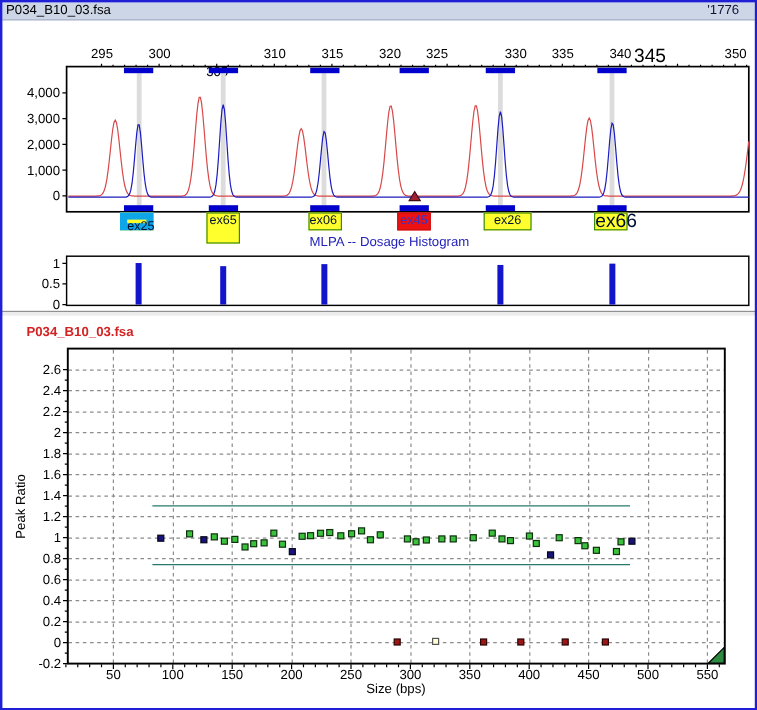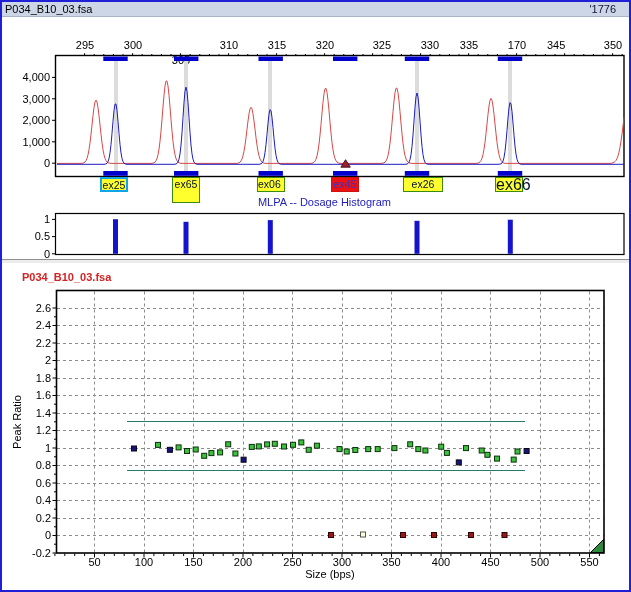--- a/index.html
+++ b/index.html
@@ -12,25 +12,25 @@
     <span style="position:absolute;left:3px;top:1px;font-size:11px;color:#000">P034_B10_03.fsa</span>
     <span style="position:absolute;right:13px;top:1px;font-size:11px;color:#12123a">'1776</span>
   </div>
 
   <span style="position:absolute;left:67px;top:39px;width:36px;text-align:center;font-size:11px">295</span>
 <span style="position:absolute;left:115px;top:39px;width:36px;text-align:center;font-size:11px">300</span>
 <span style="position:absolute;left:163px;top:54px;width:36px;text-align:center;font-size:11px">305</span>
 <span style="position:absolute;left:211px;top:39px;width:36px;text-align:center;font-size:11px">310</span>
 <span style="position:absolute;left:259px;top:39px;width:36px;text-align:center;font-size:11px">315</span>
 <span style="position:absolute;left:307px;top:39px;width:36px;text-align:center;font-size:11px">320</span>
-<span style="position:absolute;left:355px;top:39px;width:36px;text-align:right;font-size:11px">325</span>
+<span style="position:absolute;left:355px;top:39px;width:36px;text-align:left;font-size:11px">325</span>
 <span style="position:absolute;left:403px;top:39px;width:36px;text-align:right;font-size:11px">330</span>
 <span style="position:absolute;left:451px;top:39px;width:36px;text-align:center;font-size:11px">335</span>
-<span style="position:absolute;left:499px;top:39px;width:36px;text-align:center;font-size:11px">170</span>
-<span style="position:absolute;left:547px;top:39px;width:36px;text-align:left;font-size:11px">345</span>
+<span style="position:absolute;left:499px;top:39px;width:36px;text-align:center;font-size:11px">340</span>
+<span style="position:absolute;left:519px;top:39px;width:36px;text-align:right;font-size:16px">345</span>
 <span style="position:absolute;left:595px;top:39px;width:36px;text-align:center;font-size:11px">350</span>
   <svg style="position:absolute;left:0;top:50px" width="631" height="146">
 <rect x="114" y="11" width="4" height="110" fill="#dcdcdc"></rect>
 <rect x="184" y="11" width="4" height="110" fill="#dcdcdc"></rect>
 <rect x="268" y="11" width="4" height="110" fill="#dcdcdc"></rect>
 <rect x="415" y="11" width="4" height="110" fill="#dcdcdc"></rect>
 <rect x="508" y="11" width="4" height="110" fill="#dcdcdc"></rect>
 <rect x="55.5" y="5.5" width="568.5" height="121" fill="none" stroke="#000" stroke-width="1.4"></rect>
 <line x1="84.6" y1="3.2" x2="84.6" y2="5" stroke="#000" stroke-width="1"></line>
 <line x1="94.2" y1="4.0" x2="94.2" y2="5" stroke="#000" stroke-width="1"></line>
@@ -108,21 +108,21 @@
 <text x="50" y="117.0" font-size="11" text-anchor="end" fill="#000">0</text>
 <line x1="52" y1="91.8" x2="55.5" y2="91.8" stroke="#000" stroke-width="1"></line>
 <text x="50" y="95.5" font-size="11" text-anchor="end" fill="#000">1,000</text>
 <line x1="52" y1="70.3" x2="55.5" y2="70.3" stroke="#000" stroke-width="1"></line>
 <text x="50" y="74.1" font-size="11" text-anchor="end" fill="#000">2,000</text>
 <line x1="52" y1="48.8" x2="55.5" y2="48.8" stroke="#000" stroke-width="1"></line>
 <text x="50" y="52.6" font-size="11" text-anchor="end" fill="#000">3,000</text>
 <line x1="52" y1="27.4" x2="55.5" y2="27.4" stroke="#000" stroke-width="1"></line>
 <text x="50" y="31.2" font-size="11" text-anchor="end" fill="#000">4,000</text>
 </svg>
-  <div style="position:absolute;left:100px;top:177px;width:28px;height:15px;background:#ffff2e;border:2px solid #0ea5e9;color:#001030;font-size:10.5px;text-align:center;line-height:13px">ex25</div>
+  <div style="position:absolute;left:100px;top:177px;width:28px;height:15px;background:#ffff2e;border:6px solid #0ea5e9;color:#001030;font-size:10.5px;text-align:center;line-height:13px">ex25</div>
 <div style="position:absolute;left:172px;top:177px;width:28px;height:26px;background:#ffff2e;border:1px solid #3c8a10;color:#001030;font-size:10.5px;text-align:center;line-height:13px">ex65</div>
 <div style="position:absolute;left:257px;top:177px;width:28px;height:15px;background:#ffff2e;border:1px solid #3c8a10;color:#001030;font-size:10.5px;line-height:13px">ex06</div>
 <div style="position:absolute;left:331px;top:177px;width:28px;height:15px;background:#ee1111;border:1px solid #cc1111;color:#3333cc;font-size:10.5px;text-align:center;line-height:13px">ex45</div>
 <div style="position:absolute;left:403px;top:177px;width:40px;height:15px;background:#ffff2e;border:1px solid #3c8a10;color:#001030;font-size:10.5px;text-align:center;line-height:13px">ex26</div>
 <div style="position:absolute;left:495px;top:177px;width:28px;height:15px;background:#ffff2e;border:1px solid #3c8a10;color:#001030;font-size:16px;text-align:center;line-height:13px">ex66</div>
   <div style="position:absolute;left:9px;top:196px;width:631px;text-align:center;font-size:11px;color:#2222bb">MLPA -- Dosage Histogram</div>
   <svg style="position:absolute;left:0;top:205px" width="631" height="56">
 <rect x="55.5" y="8.5" width="568.5" height="41" fill="none" stroke="#000" stroke-width="1.2"></rect>
 <line x1="52" y1="14.4" x2="55.5" y2="14.4" stroke="#000" stroke-width="1"></line>
 <text x="50" y="18.2" font-size="11" text-anchor="end" fill="#000">1</text>

